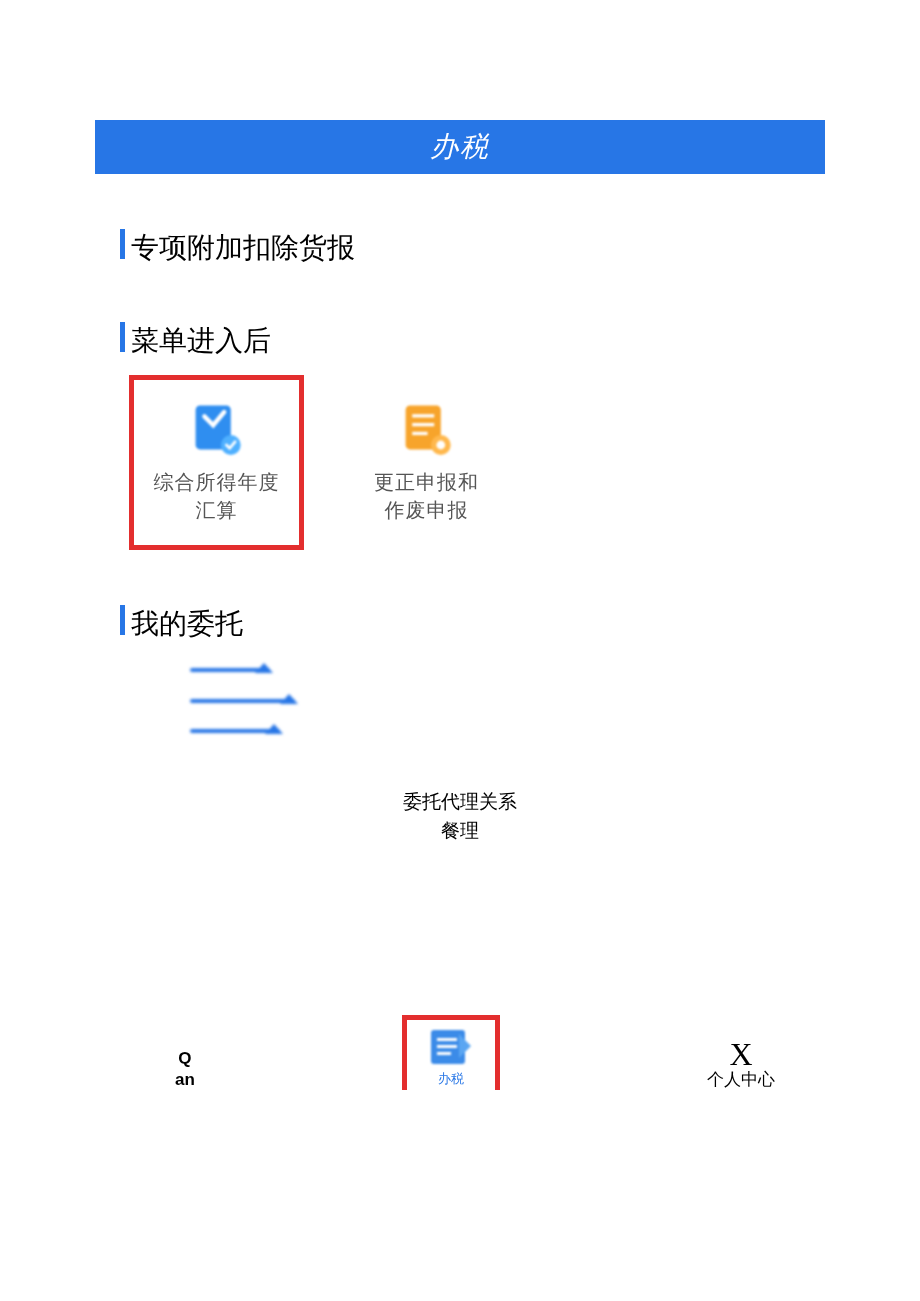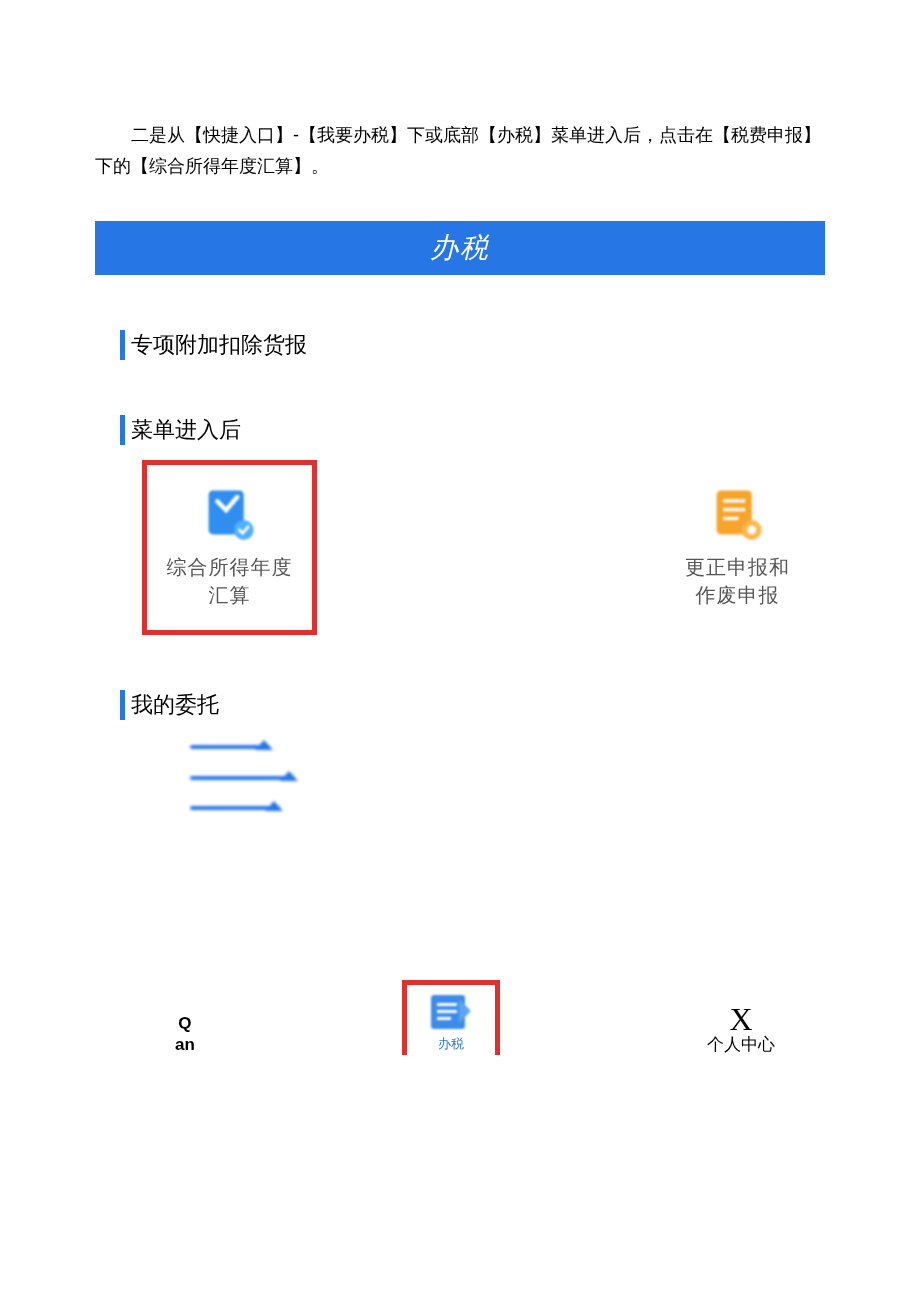--- a/index.html
+++ b/index.html
@@ -35,36 +35,36 @@
       padding: 8px 0;
       font-family: "KaiTi", "STKaiti", serif;
       font-style: italic;
       letter-spacing: 2px;
     }
     .section {
       margin-top: 55px;
       padding-left: 25px;
     }
     .section-title {
-      font-size: 22px;
+      font-size: 28px;
       display: flex;
       margin-bottom: 15px;
     }
     .section-title-bar {
       width: 5px;
       height: 30px;
       background: #2776e6;
       margin-right: 6px;
       display: inline-block;
     }
     .items-row {
       display: flex;
-      margin-left: 22px;
+      gap: 35px;
+      margin-left: 9px;
       margin-top: 8px;
-      justify-content: space-between;
     }
     .item-card {
       width: 175px;
       height: 175px;
       display: flex;
       flex-direction: column;
       align-items: center;
       justify-content: center;
       position: relative;
     }
@@ -166,21 +166,20 @@
     }
     .nav-right-label {
       font-size: 17px;
       text-align: center;
     }
   </style>
 </head>
 <body>
 
 <div class="page">
-  <p class="intro-text">二是从【快捷入口】-【我要办税】下或底部【办税】菜单进入后，点击在【税费申报】下的【综合所得年度汇算】。</p>
 
   <div class="app-container">
     <div class="header-bar">
       <span>办税</span>
     </div>
 
     <div class="section">
       <div class="section-title">
         <span class="section-title-bar"></span>
         <span>专项附加扣除货报</span>
@@ -223,20 +222,24 @@
         <span class="section-title-bar"></span>
         <span>我的委托</span>
       </div>
       <div class="entrust-icon">
         <div class="entrust-line" style="width:80px;"></div>
         <div class="entrust-line" style="width:105px;margin-top:22px;"></div>
         <div class="entrust-line" style="width:90px;margin-top:22px;"></div>
       </div>
     </div>
 
+    <div class="center-text">
+      <div>委托代理关系</div>
+      <div>餐理</div>
+    </div>
 
     <div class="bottom-nav">
       <div class="nav-item nav-left">
         <div>Q</div>
         <div>an</div>
       </div>
       <div class="nav-center">
         <svg class="nav-center-icon" viewBox="0 0 48 42">
           <rect x="4" y="4" width="34" height="34" rx="3" fill="#3b8be8"></rect>
           <rect x="10" y="12" width="20" height="3" fill="#fff"></rect>

